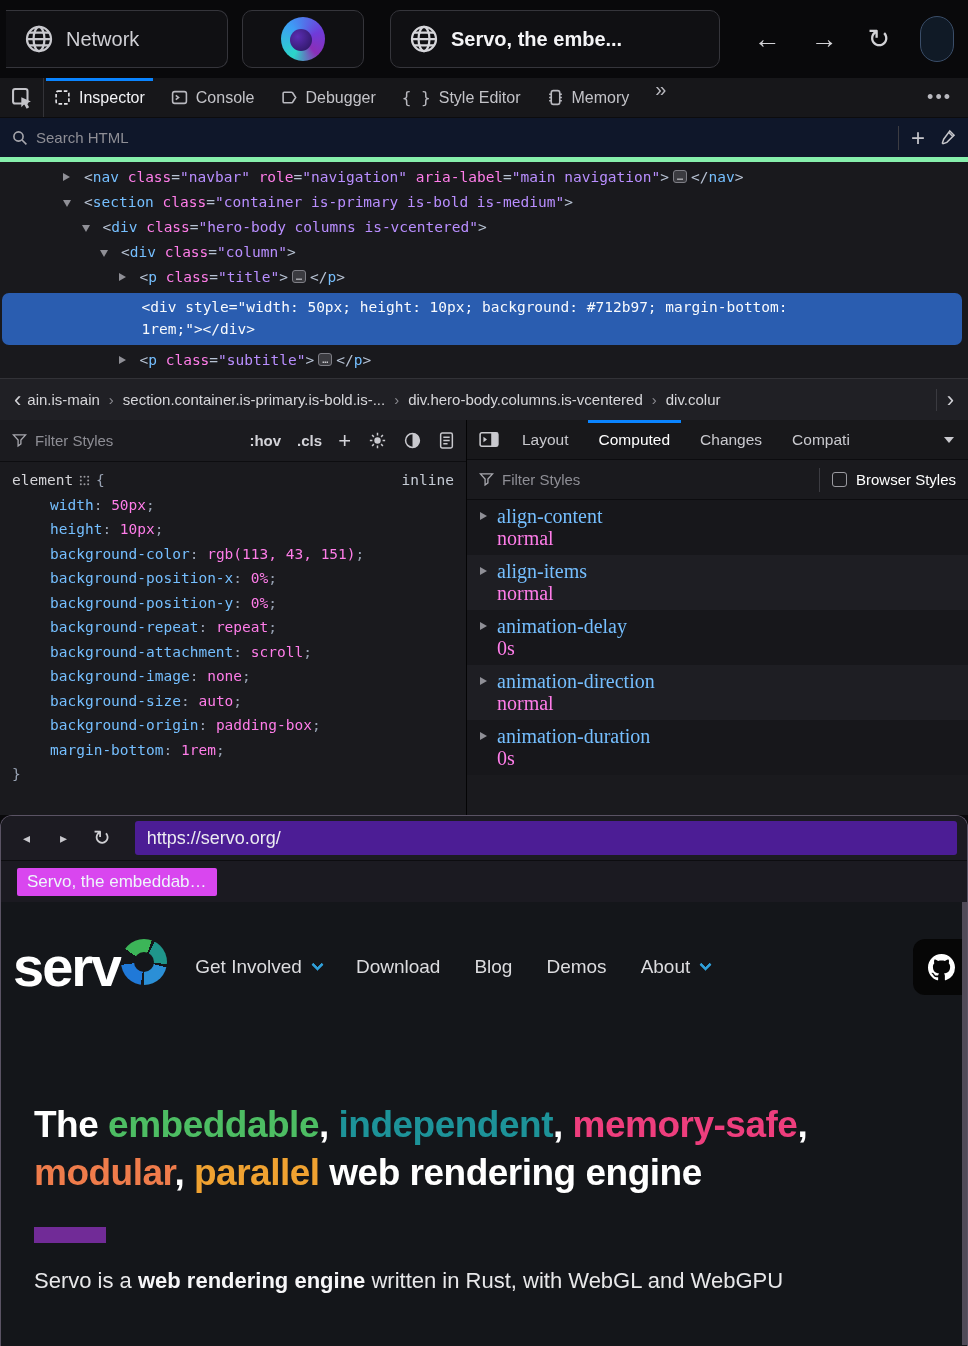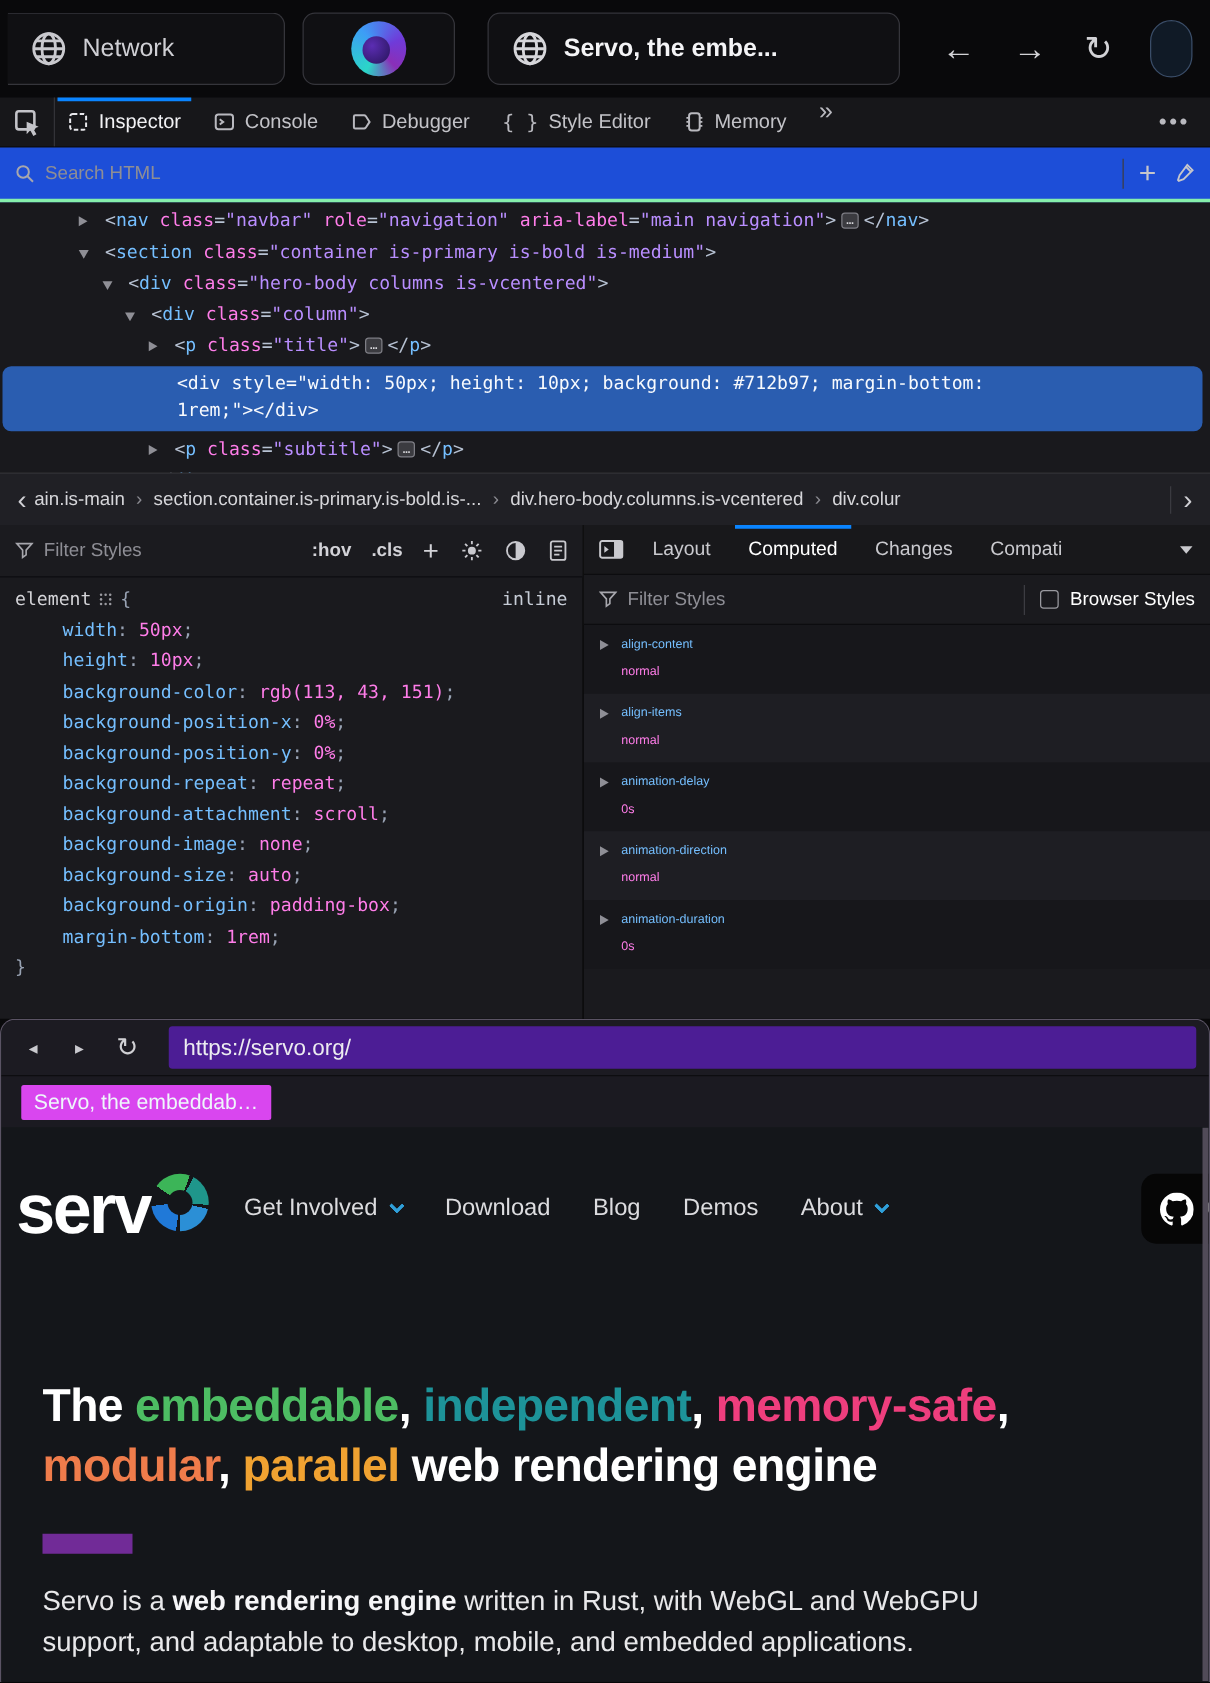--- a/index.html
+++ b/index.html
@@ -23,21 +23,21 @@
   .pickbtn{width:44px;height:100%;display:flex;align-items:center;justify-content:center;border-right:1px solid #333338}
   .dtabs{display:flex;align-items:flex-start;height:100%;margin-left:10px;flex:1}
   .dtab{display:flex;align-items:center;gap:8px;margin-right:26px;font-size:16px;color:#c3c3c8;height:100%;position:relative;white-space:nowrap}
   .dtab.active{color:#f2f2f5}
   .dtab.active::before{content:"";position:absolute;top:0;left:-8px;right:-8px;height:3px;background:#0a84ff}
   .chev2{font-size:20px;color:#b9b9bf;letter-spacing:-2px}
   .meatball{margin-left:auto;padding-right:16px;color:#b9b9bf;font-size:18px;letter-spacing:2px}
   .brace-ic{font-family:"DejaVu Sans Mono",monospace;font-size:16px;color:#b9b9bf}
 
   
-  .dt-search{height:44px;display:flex;align-items:center;background:#1d4ed8;border-bottom:3px solid #86efac;padding:0 12px}
+  .dt-search{height:44px;display:flex;align-items:center;background:#0f172a;border-bottom:5px solid #86efac;padding:0 12px}
   .dt-search input{flex:1;background:transparent;border:none;outline:none;color:#e6e6ea;font-size:15px;margin-left:8px;font-family:inherit}
   .dt-search input::placeholder{color:#8e8e95}
   .sdiv{width:1px;height:24px;background:#3c3c42;margin:0 12px}
   .plus{font-size:24px;font-weight:300;color:#c6c6cb;margin-right:14px}
 
   
   .dt-markup{height:216px;background:#19191d;font-family:"DejaVu Sans Mono",monospace;font-size:14.5px;padding-top:3px;overflow:hidden}
   .m-line{position:relative;line-height:25px;white-space:nowrap}
   .m-arrow{position:absolute;top:8px;width:0;height:0}
   .m-arrow.collapsed{border-left:7px solid #8f8f96;border-top:4.5px solid transparent;border-bottom:4.5px solid transparent}
@@ -77,21 +77,21 @@
   .stab.active{color:#fff}
   .stab.active::before{content:"";position:absolute;top:0;left:4px;right:4px;height:3px;background:#0a84ff}
   .stab.clip{max-width:86px;overflow:hidden}
   .ddown{margin-left:auto;width:0;height:0;border-top:6px solid #c9c9ce;border-left:5px solid transparent;border-right:5px solid transparent;margin-right:6px}
   .frow{height:40px;display:flex;align-items:center;background:#1a1a1e;border-bottom:1px solid #0c0c0f;padding:0 12px;flex:0 0 auto}
   .frow input{flex:1;min-width:10px;background:transparent;border:none;outline:none;color:#e6e6ea;font-size:15px;margin-left:8px;font-family:inherit}
   .frow input::placeholder{color:#8e8e95}
   .fdiv{width:1px;height:24px;background:#3c3c42;margin:0 12px}
   .cbx{width:15px;height:15px;border:1.5px solid #9a9aa0;border-radius:3px;margin-right:9px;flex:0 0 auto}
   .cbx-label{color:#ffffff;font-size:15px;white-space:nowrap}
-  .computed-list{flex:1;overflow:hidden;font-family:Liberation Sans, sans-serif;font-size:10px}
+  .computed-list{flex:1;overflow:hidden;font-family:Liberation Serif, serif;font-size:20px}
   .comp-row{position:relative;padding:5px 0 6px 30px}
   .comp-row:nth-child(odd){background:#17171b}
   .comp-row:nth-child(even){background:#1e1e23}
   .comp-arrow{position:absolute;left:13px;top:12px;width:0;height:0;border-left:7px solid #8f8f96;border-top:4.5px solid transparent;border-bottom:4.5px solid transparent}
   .comp-name{color:#75bfff;line-height:22px}
   .comp-val{color:#ff7de9;line-height:22px}
 
   
   .bwindow{height:531px;border:1px solid #5a5364;border-bottom:none;border-radius:12px 12px 0 0;background:#15161a;overflow:hidden}
   .urlrow{height:44px;background:#1c1b22;display:flex;align-items:center}
@@ -409,17 +409,17 @@
           </ul>
         <div class="gh">
           <svg width="27" height="27" viewBox="0 0 16 16">
               <path fill="#fff" d="M8 0C3.58 0 0 3.58 0 8c0 3.54 2.29 6.53 5.47 7.59.4.07.55-.17.55-.38 0-.19-.01-.82-.01-1.49-2.01.37-2.53-.49-2.69-.94-.09-.23-.48-.94-.82-1.13-.28-.15-.68-.52-.01-.53.63-.01 1.08.58 1.23.82.72 1.21 1.87.87 2.33.66.07-.52.28-.87.51-1.07-1.78-.2-3.64-.89-3.64-3.95 0-.87.31-1.59.82-2.15-.08-.2-.36-1.02.08-2.12 0 0 .67-.21 2.2.82.64-.18 1.32-.27 2-.27s1.36.09 2 .27c1.53-1.04 2.2-.82 2.2-.82.44 1.1.16 1.92.08 2.12.51.56.82 1.27.82 2.15 0 3.07-1.87 3.75-3.65 3.95.29.25.54.73.54 1.48 0 1.07-.01 1.93-.01 2.2 0 .21.15.46.55.38A8.01 8.01 0 0016 8c0-4.42-3.58-8-8-8z"></path>
             </svg>
           <span>GitHub</span>
         </div>
       </div>
       <h1 class="headline"><span style="color: rgb(255, 255, 255);">The </span><span style="color: rgb(77, 189, 99);">embeddable</span><span style="color: rgb(255, 255, 255);">, </span><span style="color: rgb(29, 147, 153);">independent</span><span style="color: rgb(255, 255, 255);">, </span><span style="color: rgb(238, 62, 125);">memory-safe</span><span style="color: rgb(255, 255, 255);">,</span><br><span style="color: rgb(239, 124, 75);">modular</span><span style="color: rgb(255, 255, 255);">, </span><span style="color: rgb(240, 162, 49);">parallel</span><span style="color: rgb(255, 255, 255);"> web rendering engine</span></h1>
       <div class="accentbar" style="background: rgb(113, 43, 151);"></div>
-      <p class="ptext"><span>Servo is a </span><span class="b">web rendering engine</span><span> written in Rust, with WebGL and WebGPU</span><br><span>support, and adaptable to desktop, mobile, and embedded applications.</span></p>
+      <p class="ptext"><span>Servo is a </span><span class="b">web rendering engine</span><span> written in Rust, with WebGL and WebGPU</span><br></p>
     </div>
   </div>
 
 </div>
 
 </body></html>

